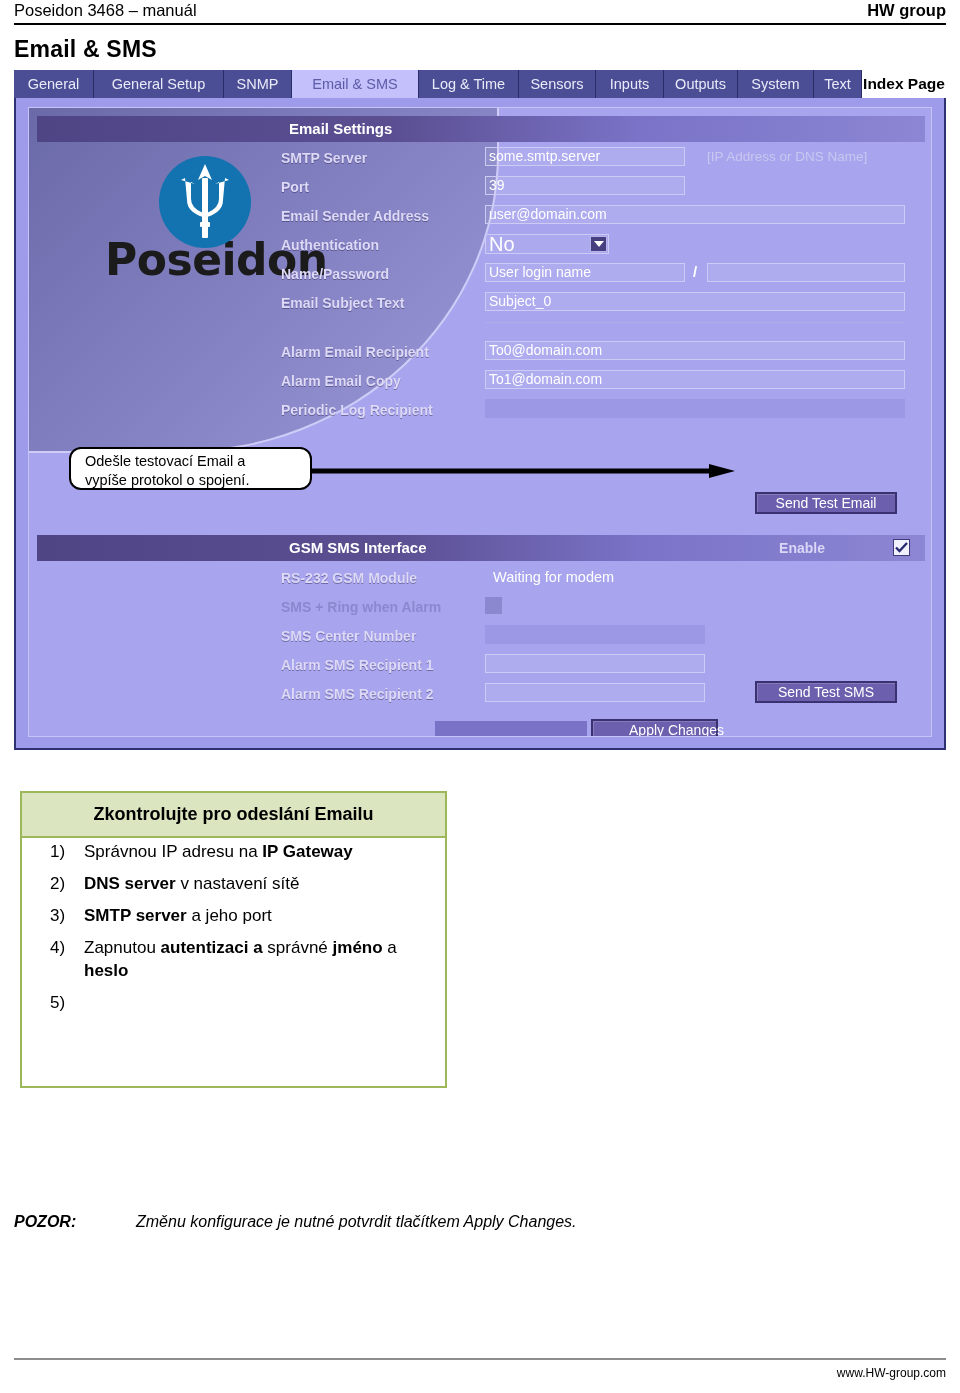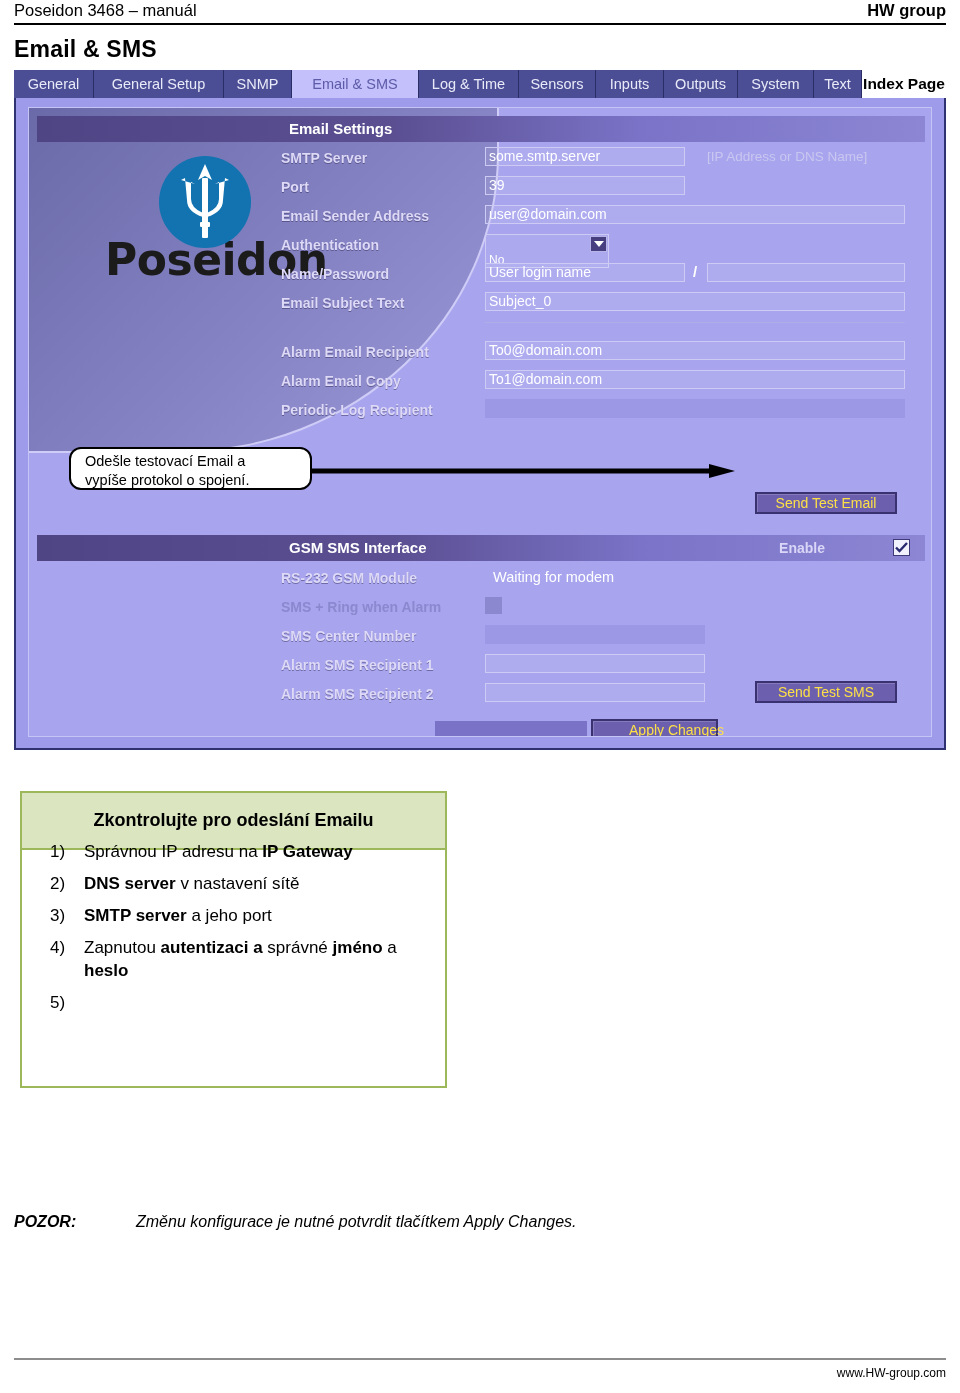--- a/index.html
+++ b/index.html
@@ -127,22 +127,22 @@
     white-space:nowrap; overflow:hidden;
   }
   .fld.plainbg{ background:rgba(120,115,205,0.25); }
 
   .hint{
     position:absolute; font-size:13.5px; color:#c9c6f0; white-space:nowrap;
   }
 
   .sel{
     position:absolute; height:20px; background:rgba(255,255,255,.05);
-    border:1px solid #cdcbf4; color:#fff; font-size:12px;
-    line-height:18px; padding:16px 3px;
+    border:1px solid #cdcbf4; color:#fff; font-size:20px;
+    line-height:18px; padding:0 3px;
   }
   .sel .arrow{
     position:absolute; right:1px; top:1px; width:17px; height:16px;
     background:#473f80; border:1px solid #b8b5e8;
     display:flex; align-items:center; justify-content:center;
   }
   .sel .arrow i{
     display:block; width:0;height:0;
     border-left:5px solid transparent; border-right:5px solid transparent;
     border-top:6px solid #ffffff;
@@ -153,21 +153,21 @@
   }
 
   .divider{
     position:absolute; height:1px; background:#b2aee6; opacity:.8;
   }
 
   .btn{
     position:absolute; height:22px;
     background:#6b5fae;
     border:2px solid #3a3270;
-    color:#fde047; font-size:14px;
+    color:#ffffff; font-size:14px;
     display:flex; align-items:center; justify-content:center;
     white-space:nowrap;
     box-shadow:inset 1px 1px 0 rgba(255,255,255,.18);
   }
 
   .cbox{
     position:absolute; width:17px; height:17px;
     background:#f1f0fd; border:1px solid #3f3a7a;
     display:flex; align-items:center; justify-content:center;
   }
@@ -197,21 +197,21 @@
   #arrow{
     position:absolute; left:305px; top:464px; width:430px; height:14px; z-index:39;
   }
 
   
   #check{
     position:absolute; left:20px; top:791px; width:427px; height:297px;
     border:2px solid #9cb85a; background:#ffffff;
   }
   #check-head{
-    position:absolute; left:0; top:0; width:423px; height:57px;
+    position:absolute; left:0; top:0; width:423px; height:45px;
     background:#dbe6c0;
     border-bottom:2px solid #9cb85a;
     display:flex; align-items:center; justify-content:center;
   }
   #check-head span{
     font-size:18px; font-weight:bold; color:#000;
   }
   #check-list{
     position:absolute; left:0; top:47px; width:423px;
   }

